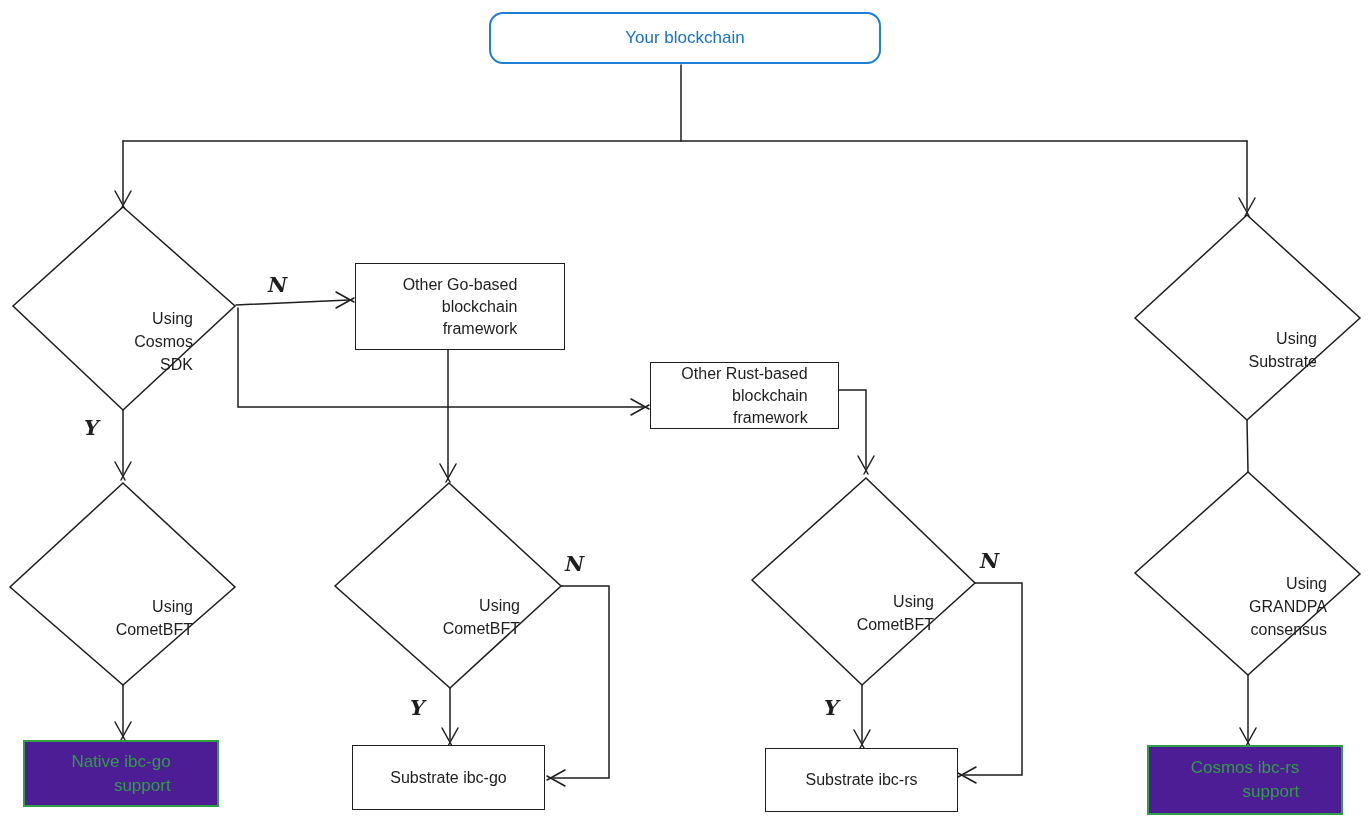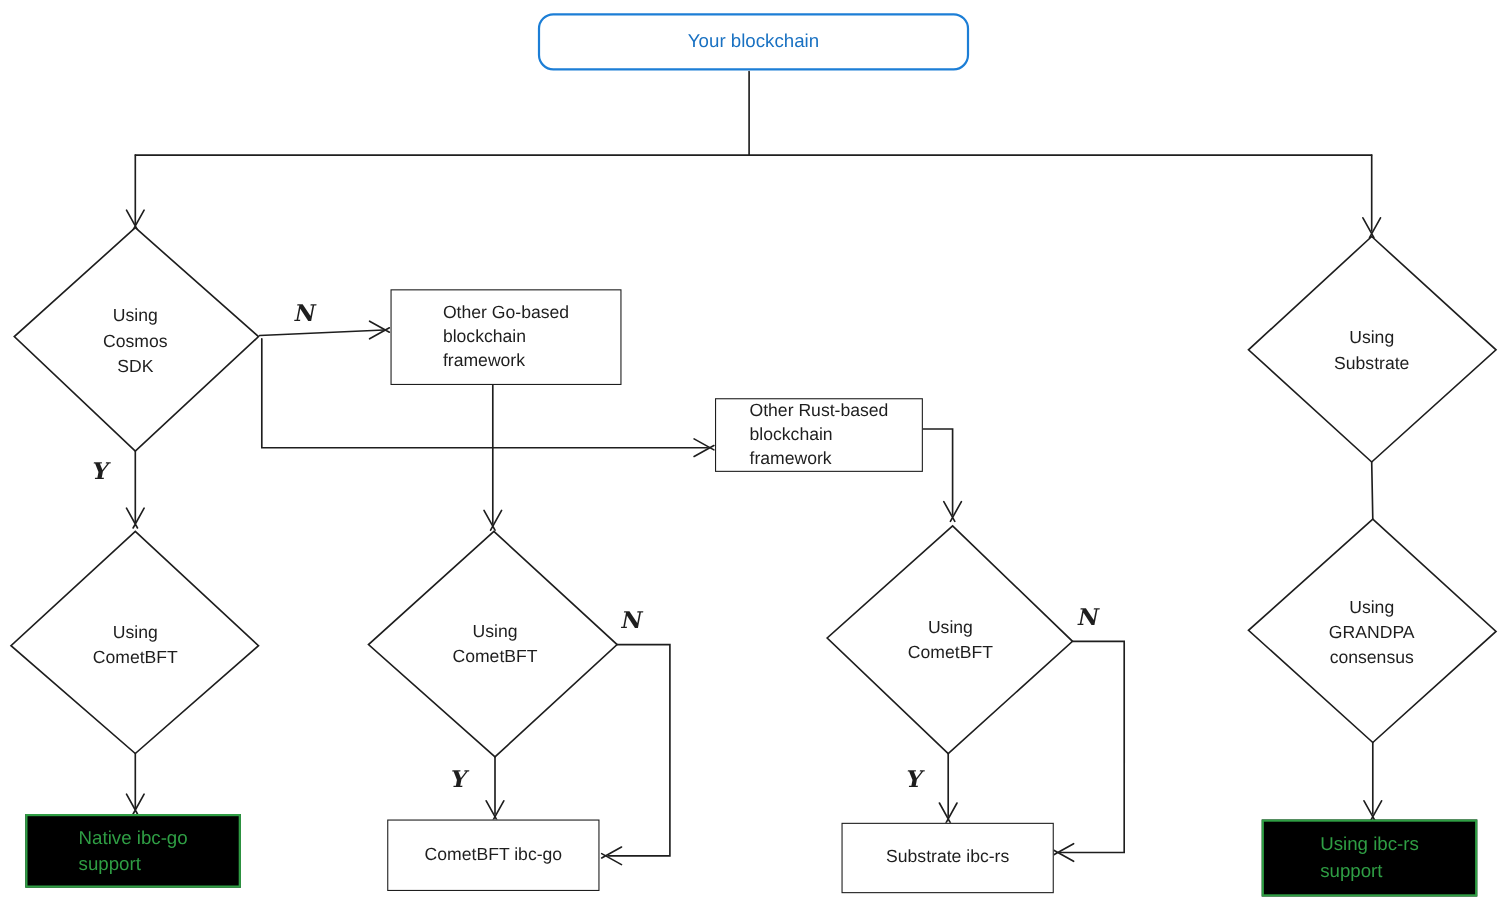--- a/index.html
+++ b/index.html
@@ -8,38 +8,38 @@
     width:1370px;height:826px;
     background:#ffffff;
     font-family:"Liberation Sans", sans-serif;
     color:#1e1e1e;
     overflow:hidden;
   }
   svg.wires{position:absolute;left:0;top:0;}
   .node{
     position:absolute;
     display:flex;align-items:center;justify-content:center;
-    text-align:left;
+    text-align:right;
     white-space:pre-line;
     font-size:16px;line-height:22px;
     background:transparent;
     box-sizing:border-box;
   }
   .rect-node{border:1.6px solid #1e1e1e;background:#ffffff;}
   .start-node{
     border:2px solid #1c7ed6;border-radius:14px;
     color:#1971c2;font-size:17px;background:#ffffff;
   }
   .green-node{
-    border:2px solid #2f9e44;color:#2f9e44;background:#000000;
+    border:2px solid #2f9e44;color:#2f9e44;background:#4c1d95;
     font-size:17px;line-height:24px;
   }
   .diamond-label{
-    position:absolute;text-align:center;white-space:pre-line;
-    font-size:16px;line-height:23px;
+    position:absolute;text-align:right;white-space:pre-line;
+    font-size:16px;line-height:23px;margin-top:31px;
   }
   .edge-label{
     position:absolute;
     font-family:"DejaVu Serif", serif;
     font-style:italic;font-weight:bold;
     font-size:21px;color:#1e1e1e;
   }
 </style>
 </head>
 <body>
@@ -101,28 +101,28 @@
   <div class="node start-node" style="left:489px;top:12px;width:392px;height:52px;">Your blockchain</div>
 
   <div class="node rect-node" style="left:355px;top:263px;width:210px;height:87px;">Other Go-based
 blockchain
 framework</div>
 
   <div class="node rect-node" style="left:650px;top:362px;width:189px;height:67px;">Other Rust-based
 blockchain
 framework</div>
 
-  <div class="node rect-node" style="left:352px;top:745px;width:193px;height:65px;">CometBFT ibc-go</div>
+  <div class="node rect-node" style="left:352px;top:745px;width:193px;height:65px;">Substrate ibc-go</div>
 
   <div class="node rect-node" style="left:765px;top:748px;width:193px;height:64px;">Substrate ibc-rs</div>
 
   <div class="node green-node" style="left:23px;top:740px;width:196px;height:67px;">Native ibc-go
 support</div>
 
-  <div class="node green-node" style="left:1147px;top:745px;width:196px;height:70px;">Using ibc-rs
+  <div class="node green-node" style="left:1147px;top:745px;width:196px;height:70px;">Cosmos ibc-rs
 support</div>
 
   <div class="diamond-label" style="left:53px;top:276px;width:140px;">Using
 Cosmos
 SDK</div>
 
   <div class="diamond-label" style="left:53px;top:564px;width:140px;">Using
 CometBFT</div>
 
   <div class="diamond-label" style="left:380px;top:563px;width:140px;">Using

